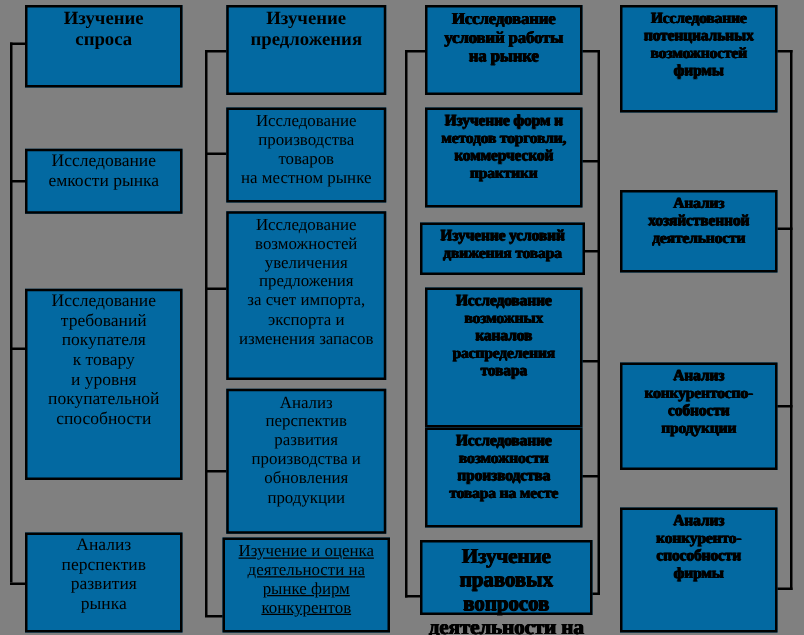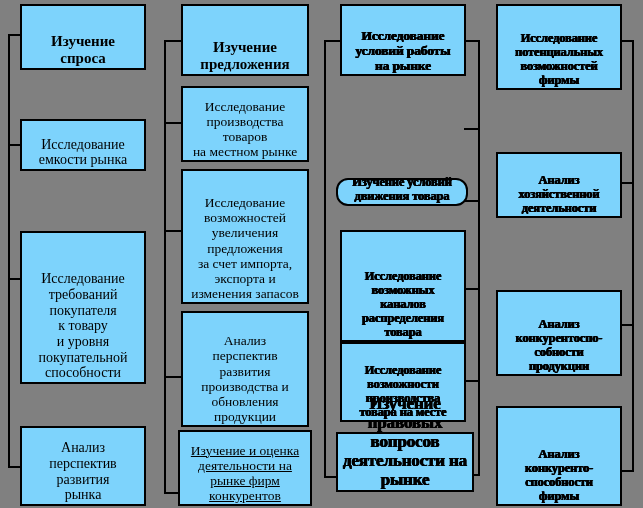--- a/index.html
+++ b/index.html
@@ -18,24 +18,24 @@
     height: 508px;
     background: #808080;
     overflow: hidden;
   }
 
   
   .node {
     position: absolute;
     box-sizing: border-box;
     border: 2px solid #000000;
-    background: #7dd3fc;
+    background: #0369a1;
     color: #000000;
     display: flex;
-    align-items: flex-end;
+    align-items: flex-start;
     justify-content: center;
     text-align: center;
     line-height: 1.12;
     padding: 1px 2px;
     z-index: 3;
   }
   .node .txt {
     display: block;
     width: 100%;
     white-space: pre-line;
@@ -157,22 +157,28 @@
   <div class="wire h" style="left:464px; top:288px; width:16px;"></div>
   <div class="wire h" style="left:464px; top:380px; width:16px;"></div>
   <div class="wire h" style="left:464px; top:474px; width:16px;"></div>
 
   <div class="node heavy" style="left:340px; top:4px; width:126px; height:72px; font-size:13.5px;">
     <span class="txt">Исследование
 условий работы
 на рынке</span>
   </div>
 
-
-  <div class="node heavy" style="left:336px; top:178px; width:132px; height:28px; font-size:12.5px;border-radius:12px;">
+  <div class="node heavy" style="left:340px; top:86px; width:126px; height:80px; font-size:12.5px;">
+    <span class="txt">Изучение форм и
+методов торговли,
+коммерческой
+практики</span>
+  </div>
+
+  <div class="node heavy" style="left:336px; top:178px; width:132px; height:42px; font-size:12.5px;">
     <span class="txt">Изучение условий
 движения товара</span>
   </div>
 
   <div class="node heavy" style="left:340px; top:230px; width:126px; height:112px; font-size:12.5px;">
     <span class="txt">Исследование
 возможных
 каналов
 распределения
 товара</span>

